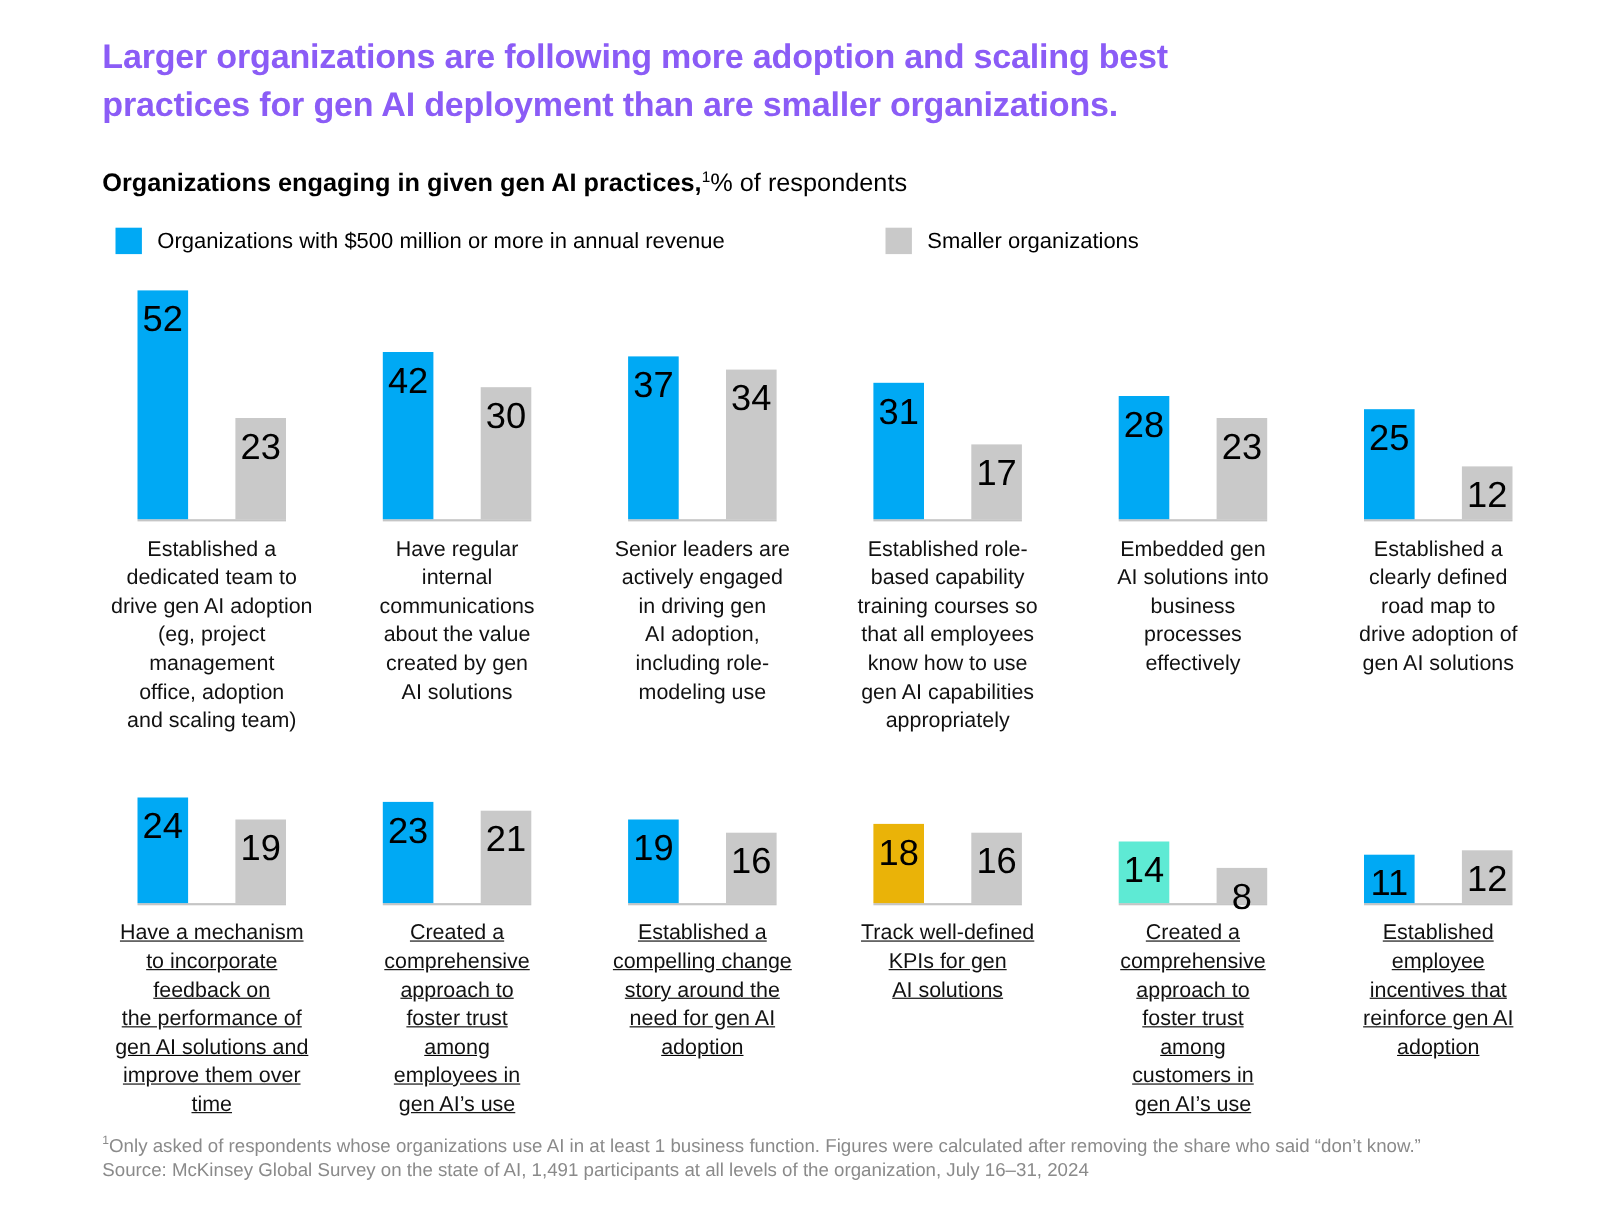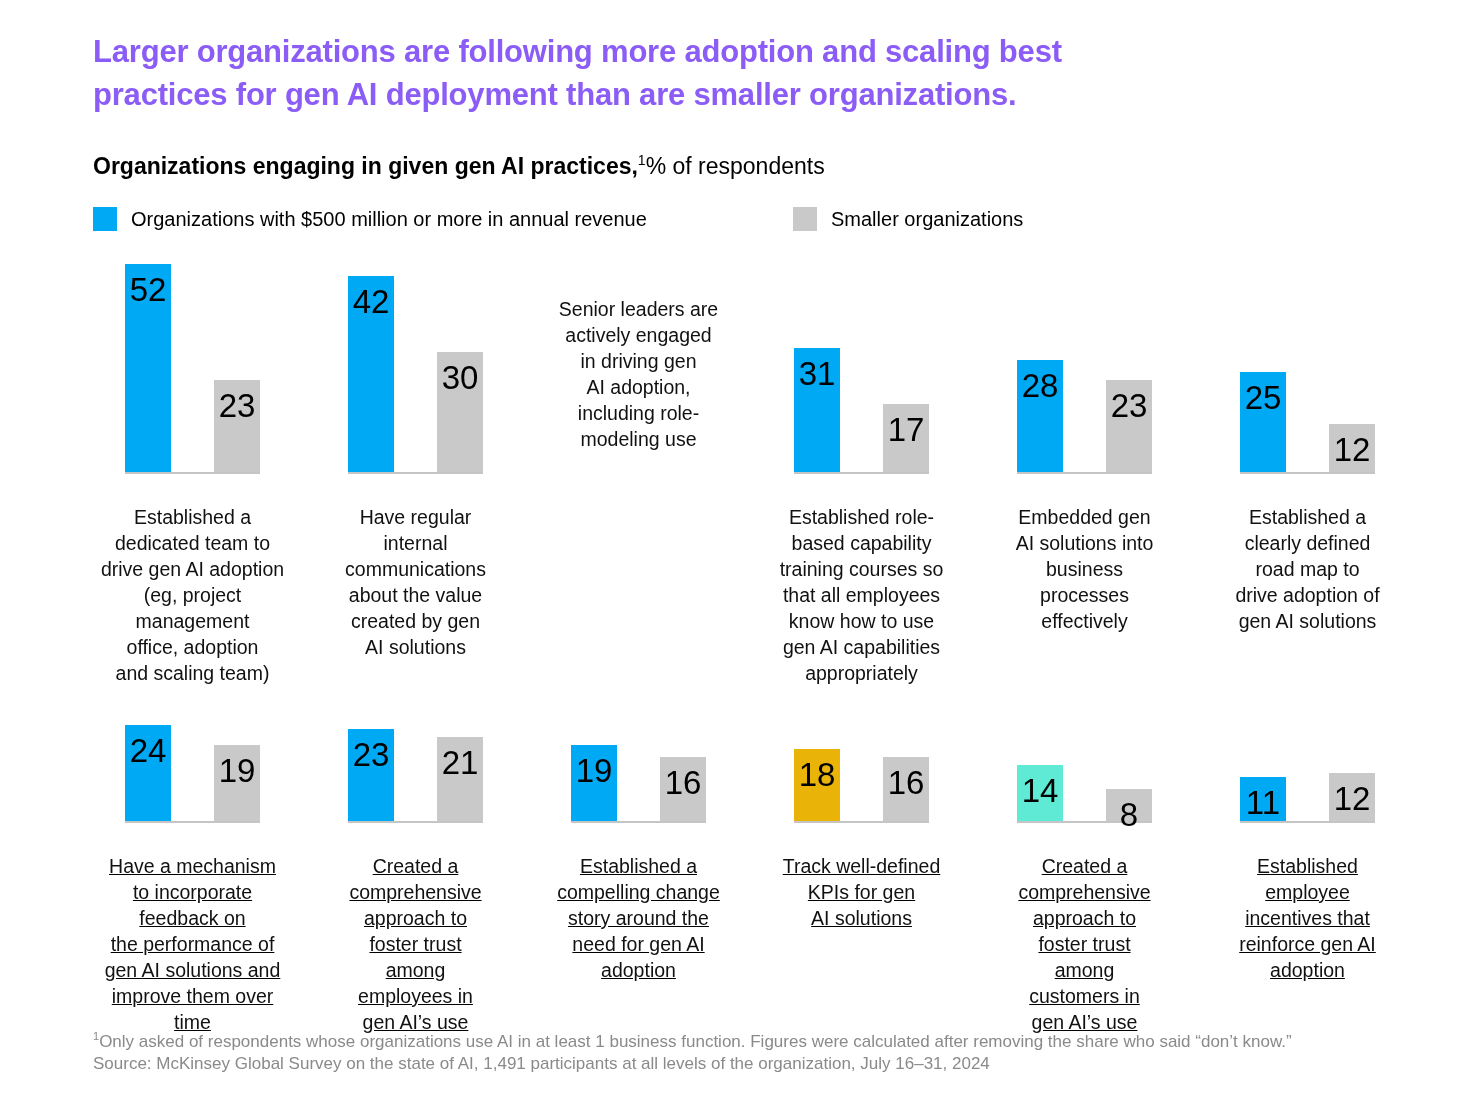--- a/index.html
+++ b/index.html
@@ -9,21 +9,21 @@
     overflow:hidden;
   }
   .page{box-sizing:border-box;padding:30px 60px 0 93px;}
   h1.title{
     font-size:31px;line-height:43px;font-weight:700;margin:0 0 37px 0;
     letter-spacing:-0.2px;white-space:pre-line;color:#8b5cf6;
   }
   .subtitle{font-size:23px;line-height:26px;margin:0 0 28px 0;color:#000;}
   .subtitle .bold{font-weight:700;}
   .subtitle sup{font-size:14px;font-weight:400;line-height:0;}
-  .legend{display:flex;align-items:center;margin:0 0 33px 0;}
+  .legend{display:flex;align-items:center;margin:0 0 33px 12px;}
   .legend-item{display:flex;align-items:center;}
   .legend-item.wide{width:700px;}
   .swatch{width:24px;height:24px;flex:0 0 24px;margin-right:14px;}
   .legend-label{font-size:20px;color:#000;}
   .chart-row{display:flex;margin-left:-12px;}
   .chart-row.row1{height:461px;}
   .chart-row.row2{height:306px;text-decoration:underline;}
   .cell{width:223px;flex:0 0 223px;}
   .bars{display:block;}
   .row1 .bars{height:208px;}
@@ -32,21 +32,21 @@
     width:135px;margin:0 auto;height:100%;
     display:flex;justify-content:space-between;align-items:flex-end;
     border-bottom:2px solid #c5c5c5;
   }
   .bar{width:46px;position:relative;}
   .bar .val{
     position:absolute;top:7px;left:0;right:0;text-align:center;
     font-size:33px;color:#000;
   }
   .cat-label{
-    margin-top:32px;font-size:19.5px;line-height:26px;text-align:center;
+    margin-top:14px;font-size:19.5px;line-height:26px;text-align:center;
     white-space:pre-line;color:#111;
   }
   .footnotes{font-size:17px;line-height:22px;color:#8a8a8a;}
   .footnotes sup{font-size:11px;line-height:0;}
   .footnote-line.indent{padding-left:7px;}
 </style>
 </head>
 <body>
 
 <div class="page">
@@ -85,36 +85,46 @@
 dedicated team to
 drive gen AI adoption
 (eg, project
 management
 office, adoption
 and scaling team)</div>
       </div>
       <div class="cell">
         <div class="bars">
           <div class="pair">
-            <div class="bar" style="background: rgb(0, 169, 244); height: 196px; text-decoration: underline;">
+            <div class="bar" style="background: rgb(0, 169, 244); height: 152px; text-decoration: underline;">
               <span class="val">42</span>
             </div>
             <div class="bar" style="background: rgb(201, 201, 201); height: 120px;">
               <span class="val">30</span>
             </div>
           </div>
         </div>
         <div class="cat-label">Have regular
 internal
 communications
 about the value
 created by gen
 AI solutions</div>
       </div>
       <div class="cell">
+        <div class="bars">
+          <div class="pair">
+            <div class="bar" style="background: rgb(0, 169, 244); height: 148px;">
+              <span class="val">37</span>
+            </div>
+            <div class="bar" style="background: rgb(201, 201, 201); height: 136px;">
+              <span class="val">34</span>
+            </div>
+          </div>
+        </div>
         <div class="cat-label">Senior leaders are
 actively engaged
 in driving gen
 AI adoption,
 including role-
 modeling use</div>
       </div>
       <div class="cell">
         <div class="bars">
           <div class="pair">

